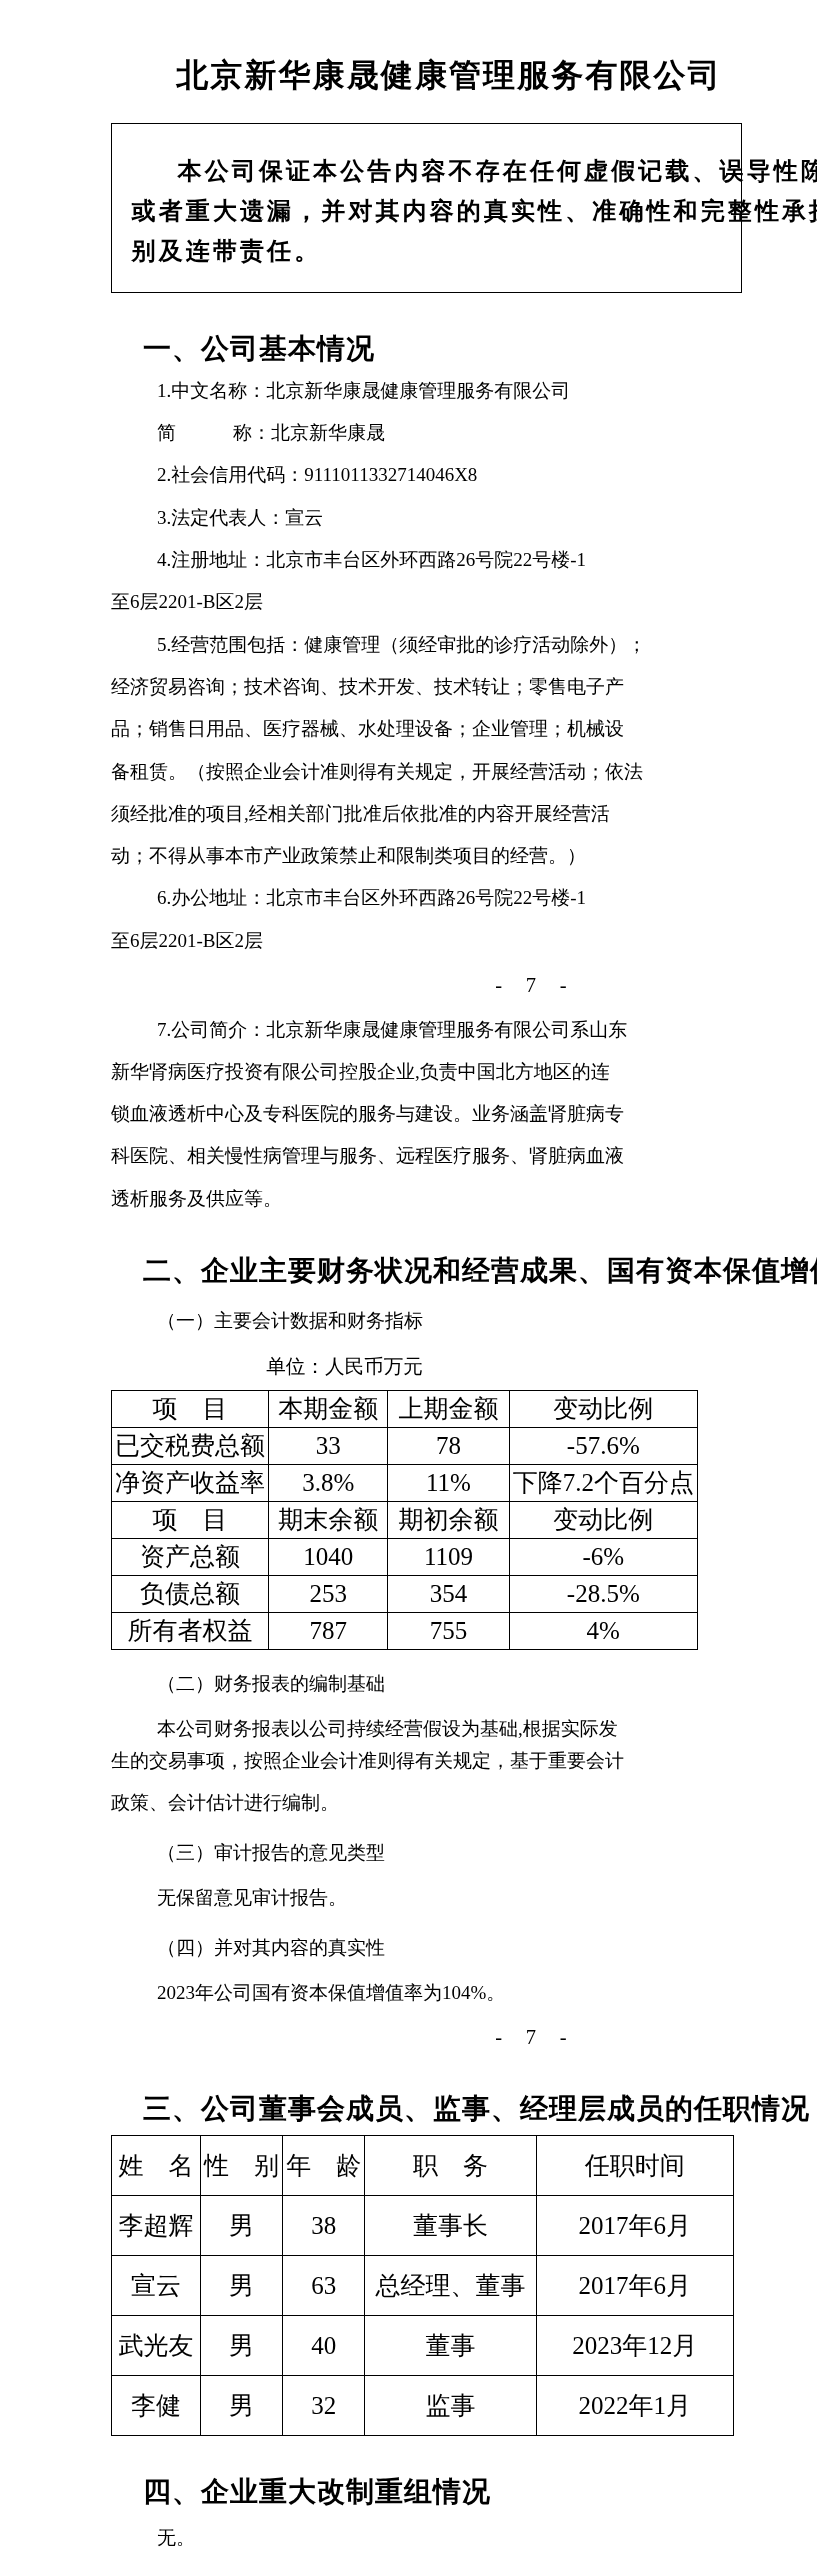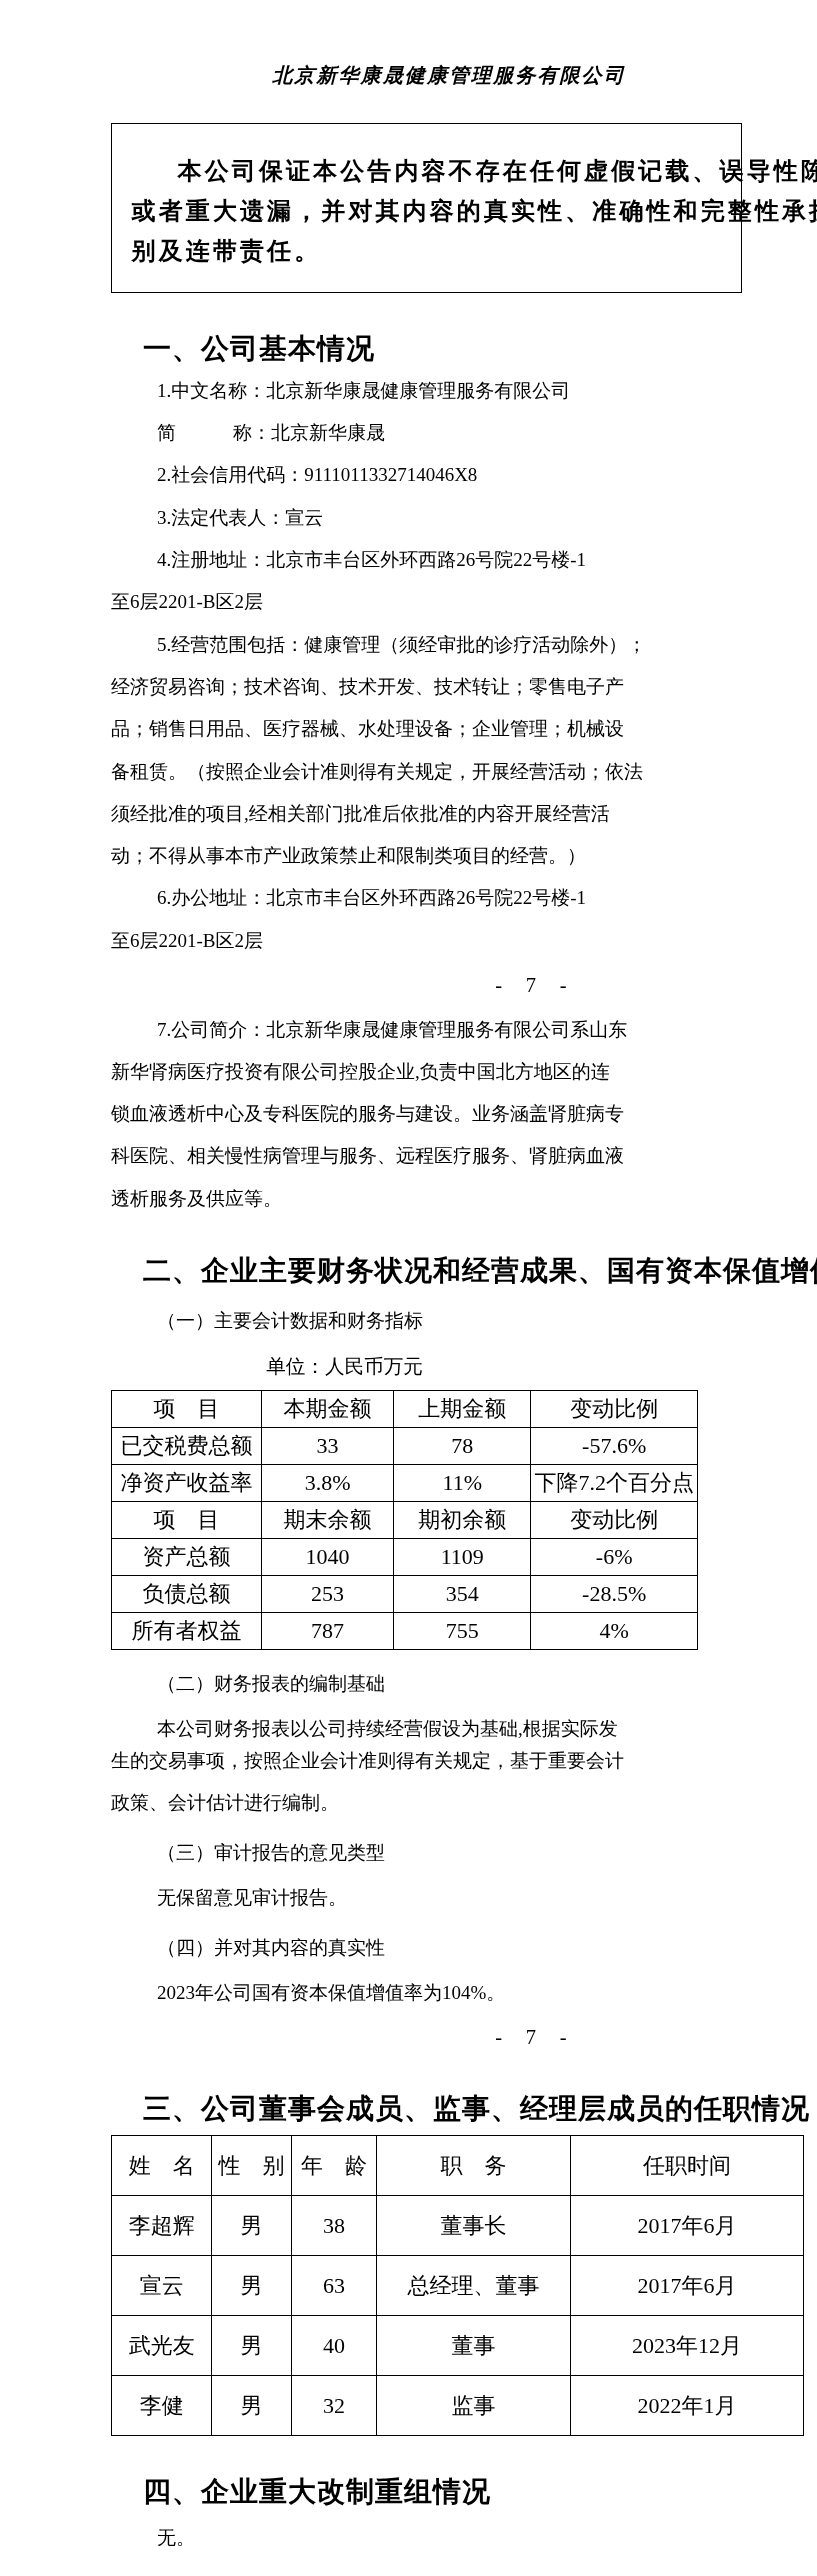--- a/index.html
+++ b/index.html
@@ -4,43 +4,43 @@
 <style>
   html,body{margin:0;padding:0;background:#888;}
   .page{
     width:818px;height:3931px;background:#ffffff;color:#000;
     position:relative;overflow:hidden;
     font-family:"Liberation Serif","DejaVu Serif",serif;
   }
   .content{padding:52px 0 0 111px;width:707px;box-sizing:border-box;}
   .t-line{white-space:nowrap;font-size:19px;line-height:32px;min-height:32px;}
   .title-wrap{text-align:center;width:707px;margin-left:-15.5px;}
-  .doc-title{font-size:20px;line-height:47px;font-weight:bold;letter-spacing:2.1px;
-    font-family:"Liberation Serif","DejaVu Serif",serif;font-style:italic;}
+  .doc-title{font-size:32px;line-height:47px;font-weight:bold;letter-spacing:2.1px;
+    font-family:"Liberation Serif","DejaVu Serif",serif;}
   .doc-title2{margin-top:14.4px;}
   .disc-box{border:1.5px solid #000;width:631px;box-sizing:border-box;
     margin-top:24px;padding:27px 19.6px 20.6px 19.6px;}
   .disc-line{font-size:24px;line-height:40px;font-weight:600;white-space:nowrap;letter-spacing:3.1px;}
   .ind{padding-left:46px;}
   .h1{font-family:Liberation Sans, sans-serif;font-weight:700;
     font-size:28px;padding-left:32px;margin-top:40px;margin-bottom:10.3px;letter-spacing:1px;}
   .sub{margin-top:18.5px;margin-bottom:8.2px;}
   .para{margin-top:12.4px;}
   .cont{margin-top:0;}
   .item{margin-bottom:10.3px;}
   .none-line{margin-top:13.4px;margin-bottom:13.4px;}
   .pm{text-align:right;padding-right:131px;font-size:20.6px;letter-spacing:9.3px;
     margin-top:12.4px;margin-bottom:12.4px;white-space:nowrap;}
   .unit-note{text-align:center;padding-right:129px;font-size:19.6px;margin-top:13.4px;margin-bottom:4.1px;white-space:nowrap;}
   table{border-collapse:collapse;margin-top:7.2px;}
   td{border:1px solid #000;text-align:center;vertical-align:middle;
-    font-size:22px;font-family:"Liberation Serif","DejaVu Serif",serif;padding:0 3.1px;white-space:nowrap;}
+    font-size:25px;font-family:"Liberation Serif","DejaVu Serif",serif;padding:0 3.1px;white-space:nowrap;}
   .tbl-finance{width:587px;}
   .tbl-finance td{height:36px;}
-  .tbl-officers{width:693px;margin-bottom:15.5px;}
+  .tbl-officers{width:623px;margin-bottom:15.5px;}
   .tbl-officers td{height:59px;}
 </style>
 </head>
 <body>
 
 <div class="page">
   <div class="content">
 
     <div class="title-wrap">
       <div class="doc-title">北京新华康晟健康管理服务有限公司</div>

